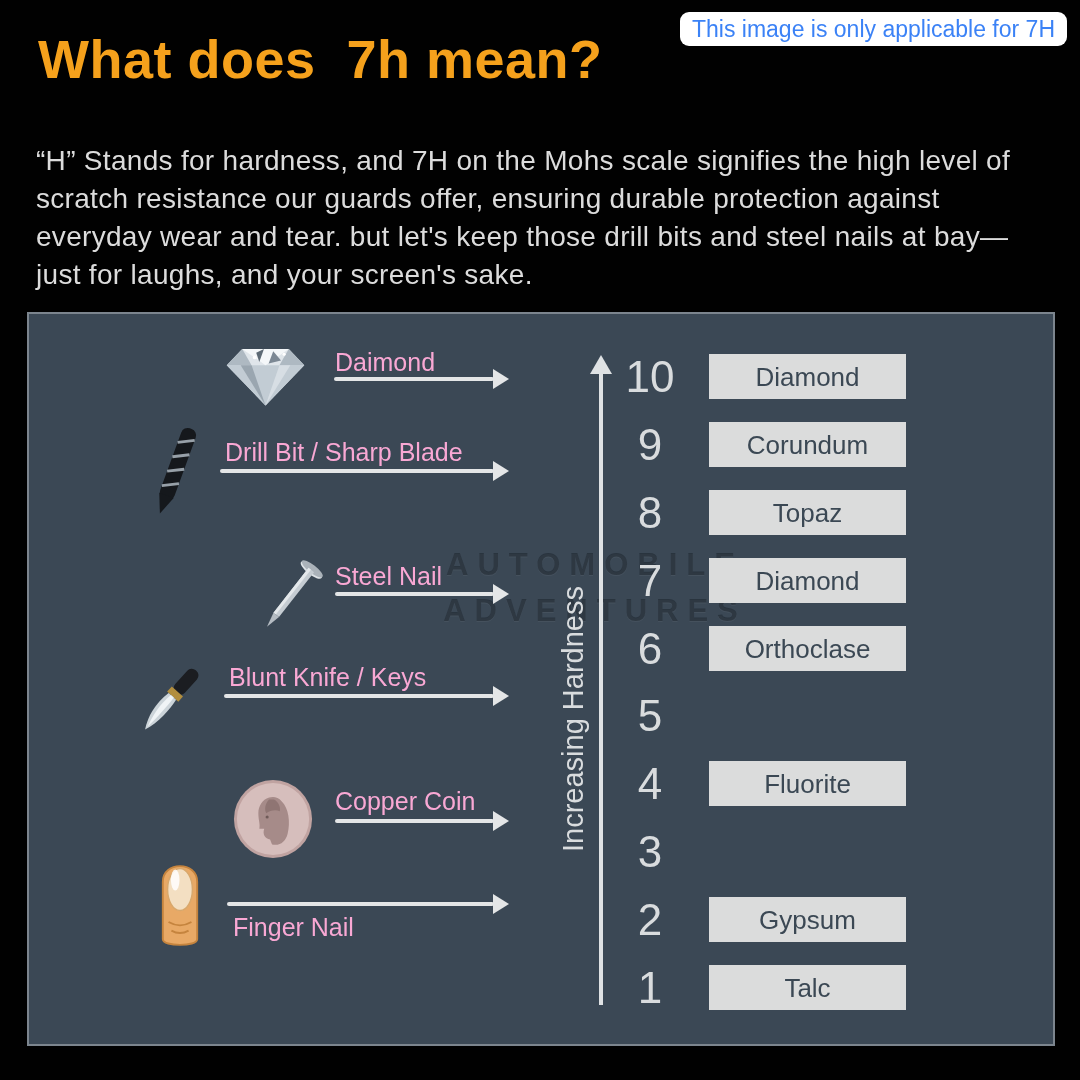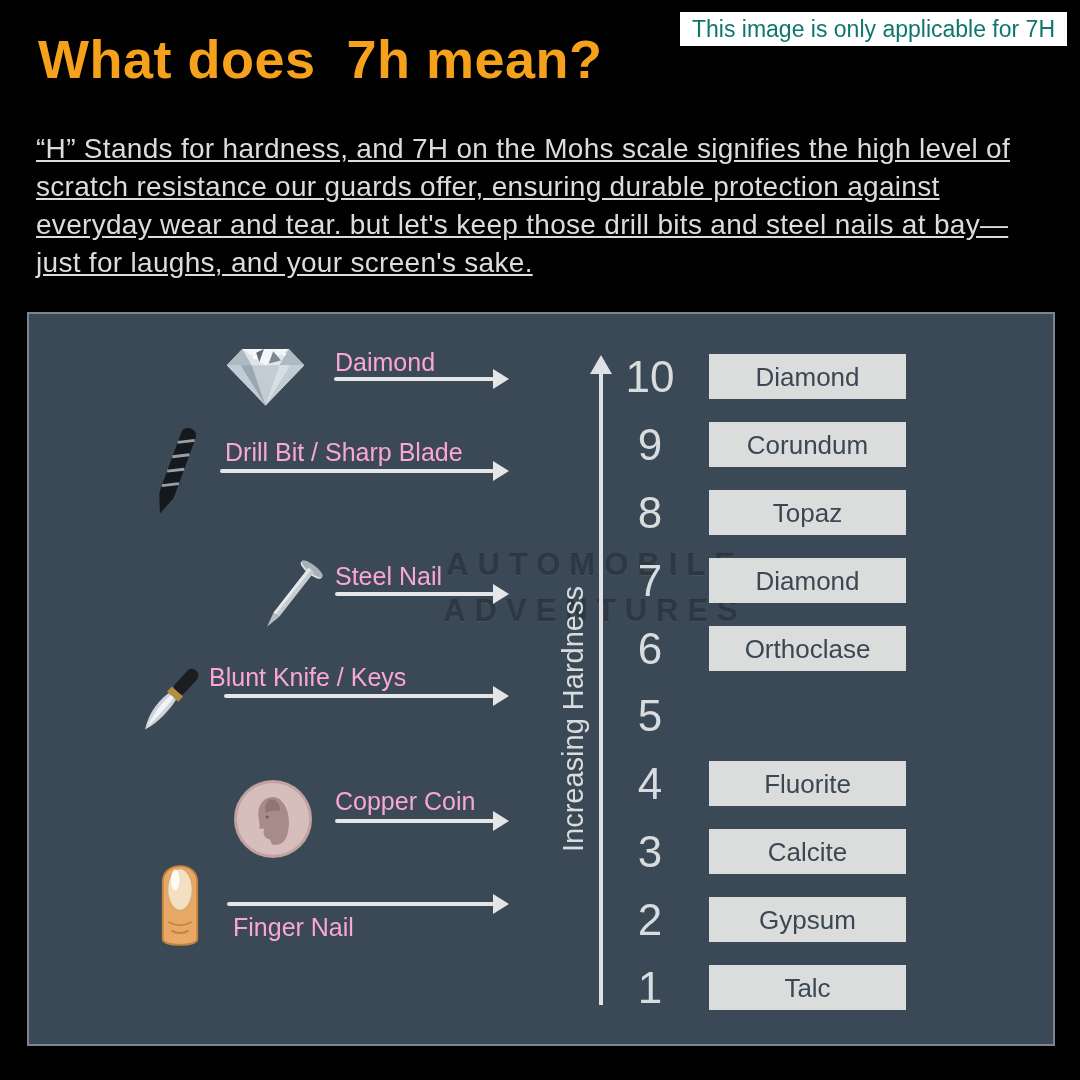--- a/index.html
+++ b/index.html
@@ -1,25 +1,25 @@
 <!DOCTYPE html>
 <html><head>
 <meta charset="utf-8">
 <style>
   html,body{margin:0;padding:0;background:#000;}
   .page{position:relative;width:1080px;height:1080px;background:#010101;overflow:hidden;
         font-family:"Liberation Sans",sans-serif;}
 
   
-  .badge{position:absolute;top:12px;right:13px;background:#ffffff;color:#0f766e;
-         font-size:23px;line-height:34px;height:34px;padding:0 12px;white-space:nowrap;}
+  .badge{position:absolute;top:12px;right:13px;background:#ffffff;color:#3b82f6;
+         font-size:23px;line-height:34px;height:34px;padding:0 12px;white-space:nowrap;border-radius:9px;}
   .title{position:absolute;left:38px;top:28px;margin:0;color:#F5A11C;font-size:54px;
          font-weight:700;letter-spacing:0.5px;white-space:pre-wrap;}
-  .intro{position:absolute;left:36px;top:102px;width:990px;color:#dcdcdc;font-size:28px;
-         line-height:38px;letter-spacing:0.3px;text-decoration:underline;}
+  .intro{position:absolute;left:36px;top:114px;width:990px;color:#dcdcdc;font-size:28px;
+         line-height:38px;letter-spacing:0.3px;}
 
   
   .panel{position:absolute;left:27px;top:312px;width:1028px;height:734px;background:#3B4855;
          border:2px solid rgba(203,208,213,0.45);box-sizing:border-box;}
   .watermark{position:absolute;left:400px;top:228px;width:332px;text-align:center;
              font-weight:700;font-size:31px;line-height:46px;letter-spacing:9px;
              color:rgba(24,31,39,0.50);text-shadow:0 1px 0 rgba(255,255,255,0.05);
              white-space:nowrap;}
 
   
@@ -32,21 +32,21 @@
   .i1-icon{left:190px;top:31px;width:93px;height:62px;}
   .i1-label{left:306px;top:34px;}
   .i1-arrow{left:305px;top:63px;width:160px;}
   .i2-icon{left:116px;top:110px;width:60px;height:96px;}
   .i2-label{left:196px;top:124px;}
   .i2-arrow{left:191px;top:155px;width:274px;}
   .i3-icon{left:222px;top:240px;width:80px;height:84px;}
   .i3-label{left:306px;top:248px;}
   .i3-arrow{left:306px;top:278px;width:159px;}
   .i4-icon{left:98px;top:344px;width:84px;height:84px;}
-  .i4-label{left:180px;top:349px;text-align:center;}
+  .i4-label{left:200px;top:349px;text-align:center;}
   .i4-arrow{left:195px;top:380px;width:270px;}
   .i5-icon{left:203px;top:464px;width:82px;height:82px;}
   .i5-label{left:306px;top:473px;}
   .i5-arrow{left:306px;top:505px;width:159px;}
   .i6-icon{left:130px;top:538px;width:42px;height:98px;}
   .i6-arrow{left:198px;top:588px;width:267px;}
   .i6-label{left:204px;top:599px;}
 
   
   .vaxis-line{position:absolute;left:570px;top:58px;width:4px;height:633px;background:#DFE2E4;}
@@ -192,21 +192,20 @@
     </div>
     <div class="srow r5">
       <span class="num">5</span>
     </div>
     <div class="srow r6">
       <span class="num">4</span>
       <span class="box">Fluorite</span>
     </div>
     <div class="srow r7">
       <span class="num">3</span>
-      <span class="box">Calcite</span>
     </div>
     <div class="srow r8">
       <span class="num">2</span>
       <span class="box">Gypsum</span>
     </div>
     <div class="srow r9">
       <span class="num">1</span>
       <span class="box">Talc</span>
     </div>
 

